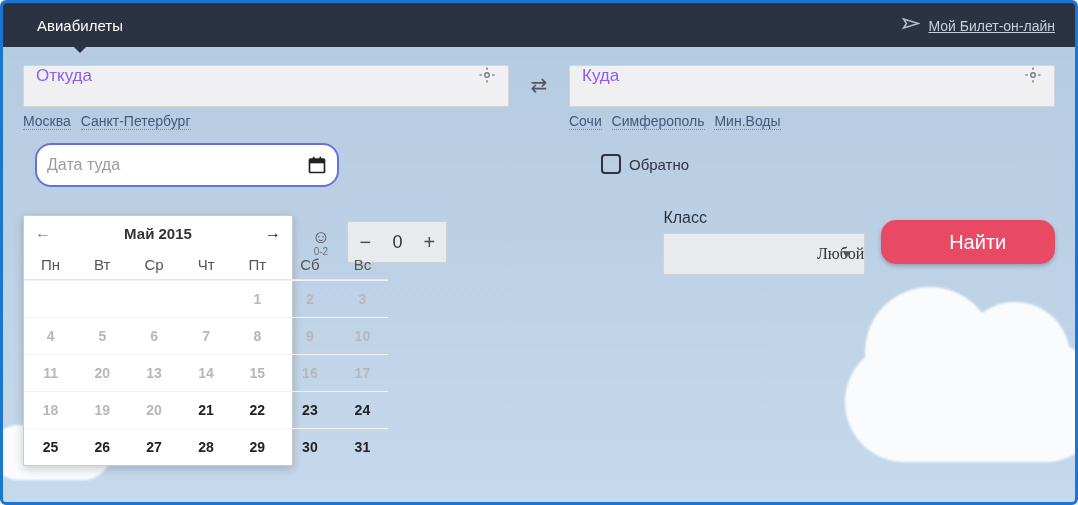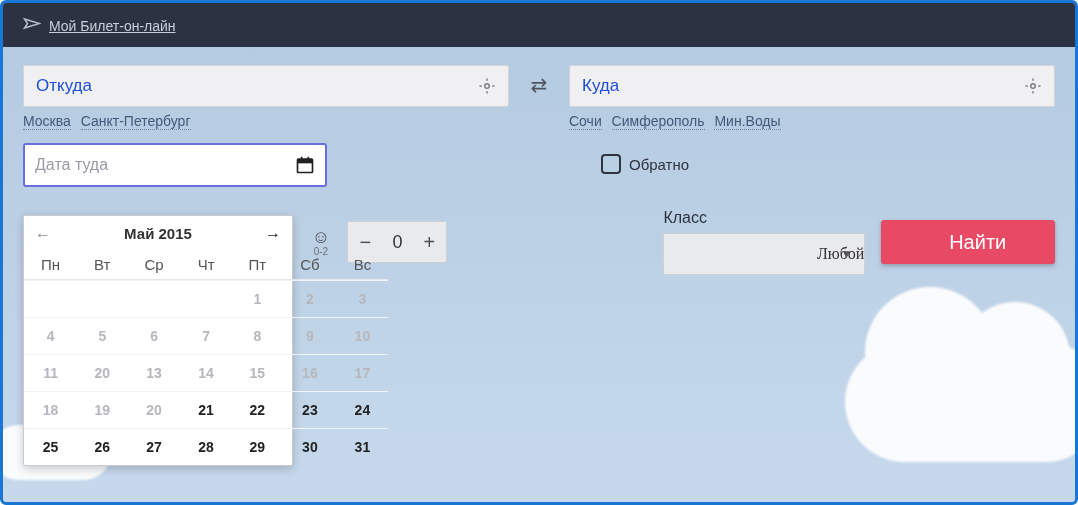--- a/index.html
+++ b/index.html
@@ -28,34 +28,34 @@
   margin-left:-7px;
   border:7px solid transparent;border-top-color:#2b3342;
 }
 .my-ticket{display:flex;align-items:flex-end;gap:8px;color:#ccd0d9;}
 .my-ticket a{color:#c9cfda;text-decoration:underline;font-size:14px;}
 .body{padding:18px 20px;position:relative;}
 .row{display:flex;align-items:flex-start;gap:14px;margin-bottom:14px;}
 .col{flex:1;min-width:0;}
 .field{
   background:#f0f0f2;border:1px solid #d3d4d9;border-radius:2px;
-  height:40px;display:flex;align-items:center;padding:0 12px;
-  color:#1d4ed8;font-size:17px;position:relative;
+  height:40px;display:flex;align-items:flex-start;padding:0 12px;
+  color:#8b5cf6;font-size:17px;position:relative;
 }
 .field .loc-icon{margin-left:auto;color:#7b7e88;font-size:17px;}
 .swap{
   width:32px;height:40px;display:flex;align-items:center;justify-content:center;
   color:#50545f;font-size:20px;
 }
 .quick-links{margin-top:6px;font-size:14px;}
 .quick-links a{color:#415a7a;text-decoration:none;border-bottom:1px dotted #6c88aa;margin-right:6px;}
 .date-field{
   width:280px;height:40px;
-  background:#fff;border:2px solid #6a6fe0;border-radius:3px;
-  display:flex;align-items:center;padding:0 10px;color:#9a9ca5;font-size:16px;
+  background:#fff;border:2px solid #6a6fe0;border-radius:16px;
+  display:flex;align-items:center;padding:0 10px;color:#9a9ca5;font-size:16px;margin-left:12px;
 }
 .date-field .cal-icon{margin-left:auto;color:#222;font-size:19px;}
 .return-box{display:flex;align-items:center;gap:8px;height:42px;color:#2f3440;font-size:15px;padding-left:32px;}
 .return-box .chk{
   width:16px;height:16px;border:2px solid #2f3440;border-radius:4px;
 }
 
 .row3{display:flex;align-items:center;gap:16px;margin-top:22px;}
 .stepper{
   display:flex;align-items:center;background:#e9eaed;border:1px solid #cfd0d5;border-radius:2px;
@@ -71,21 +71,21 @@
 .class-label{font-size:16px;color:#2d3340;margin-bottom:6px;}
 .select{
   width:200px;height:40px;background:#e9eaed;border:1px solid #cfd0d5;
   display:flex;align-items:center;justify-content:flex-end;gap:18px;color:#333;font-size:16px;
   position:relative;
   font-family:Liberation Serif, serif;
 }
 .select .caret{color:#555;font-size:12px;position:absolute;right:12px;}
 .search-btn{
   margin-left:auto;width:220px;height:44px;background:#e84a66;color:#fff;font-size:20px;
-  border:none;border-radius:3px;box-shadow:0 2px 4px rgba(0,0,0,0.25);cursor:pointer;padding-left:25px;
+  border:none;border-radius:15px;box-shadow:0 2px 4px rgba(0,0,0,0.25);cursor:pointer;padding-left:25px;
 }
 
 .calendar{
   position:absolute;left:20px;top:168px;width:268px;
   background:#fff;border:1px solid #c9c9ce;border-radius:2px;
   box-shadow:0 3px 10px rgba(0,0,0,0.2);
   font-size:13px;color:#333;z-index:10;
 }
 .cal-header{display:flex;align-items:center;justify-content:space-between;padding:8px 10px;font-size:15px;font-weight:bold;}
 .cal-header .nav{color:#888;font-size:16px;cursor:pointer;width:18px;text-align:center;}
@@ -107,20 +107,21 @@
 .cloudA:before{width:130px;height:130px;left:20px;top:-55px;}
 .cloudA:after{width:110px;height:110px;right:35px;top:-40px;}
 .cloudB{width:120px;height:55px;left:-12px;bottom:22px;border-radius:60px;}
 svg{display:block;}
 </style>
 </head>
 <body>
 
 <div class="widget">
   <div class="header">
+    <div class="tab-title">Авиабилеты</div>
     <div class="my-ticket">
       <span>
         <svg width="18" height="18" viewBox="0 0 24 24" fill="none" stroke="#b9bfcb" stroke-width="2">
             <path d="M2 16l20-6-20-6 4 6-4 6z"></path>
           </svg>
       </span>
       <a href="#">Мой Билет-он-лайн</a>
     </div>
   </div>
 

